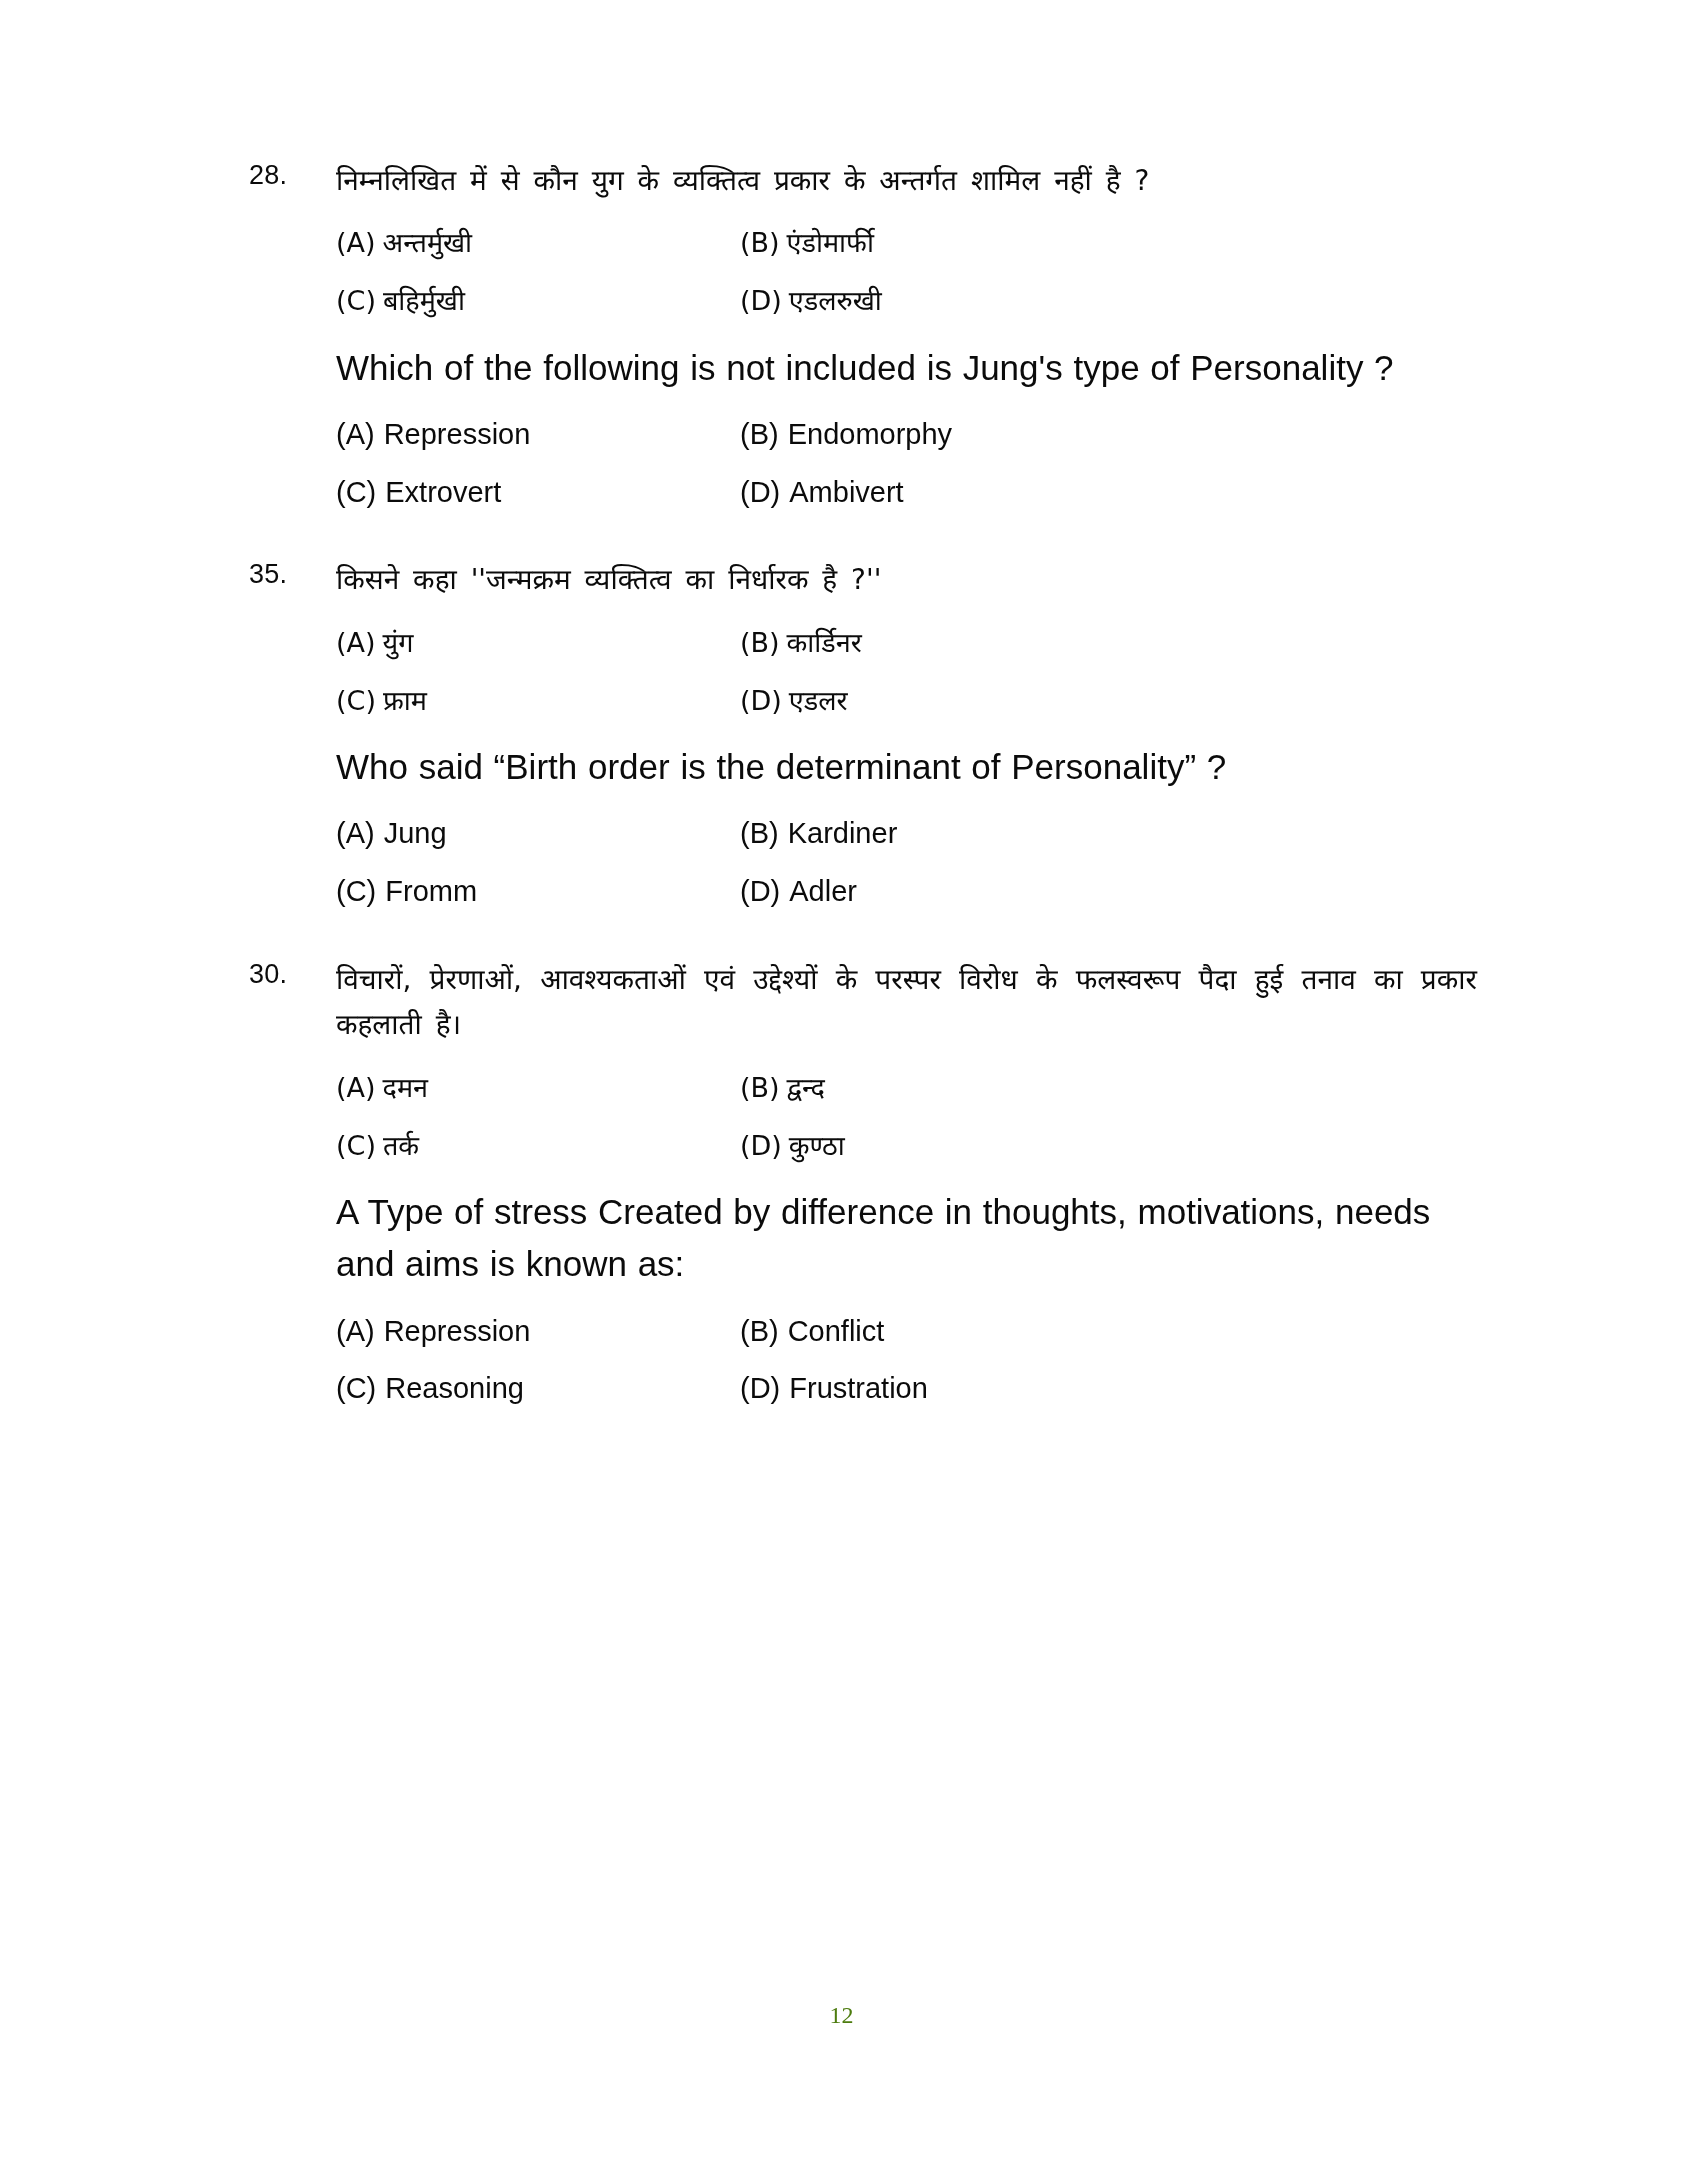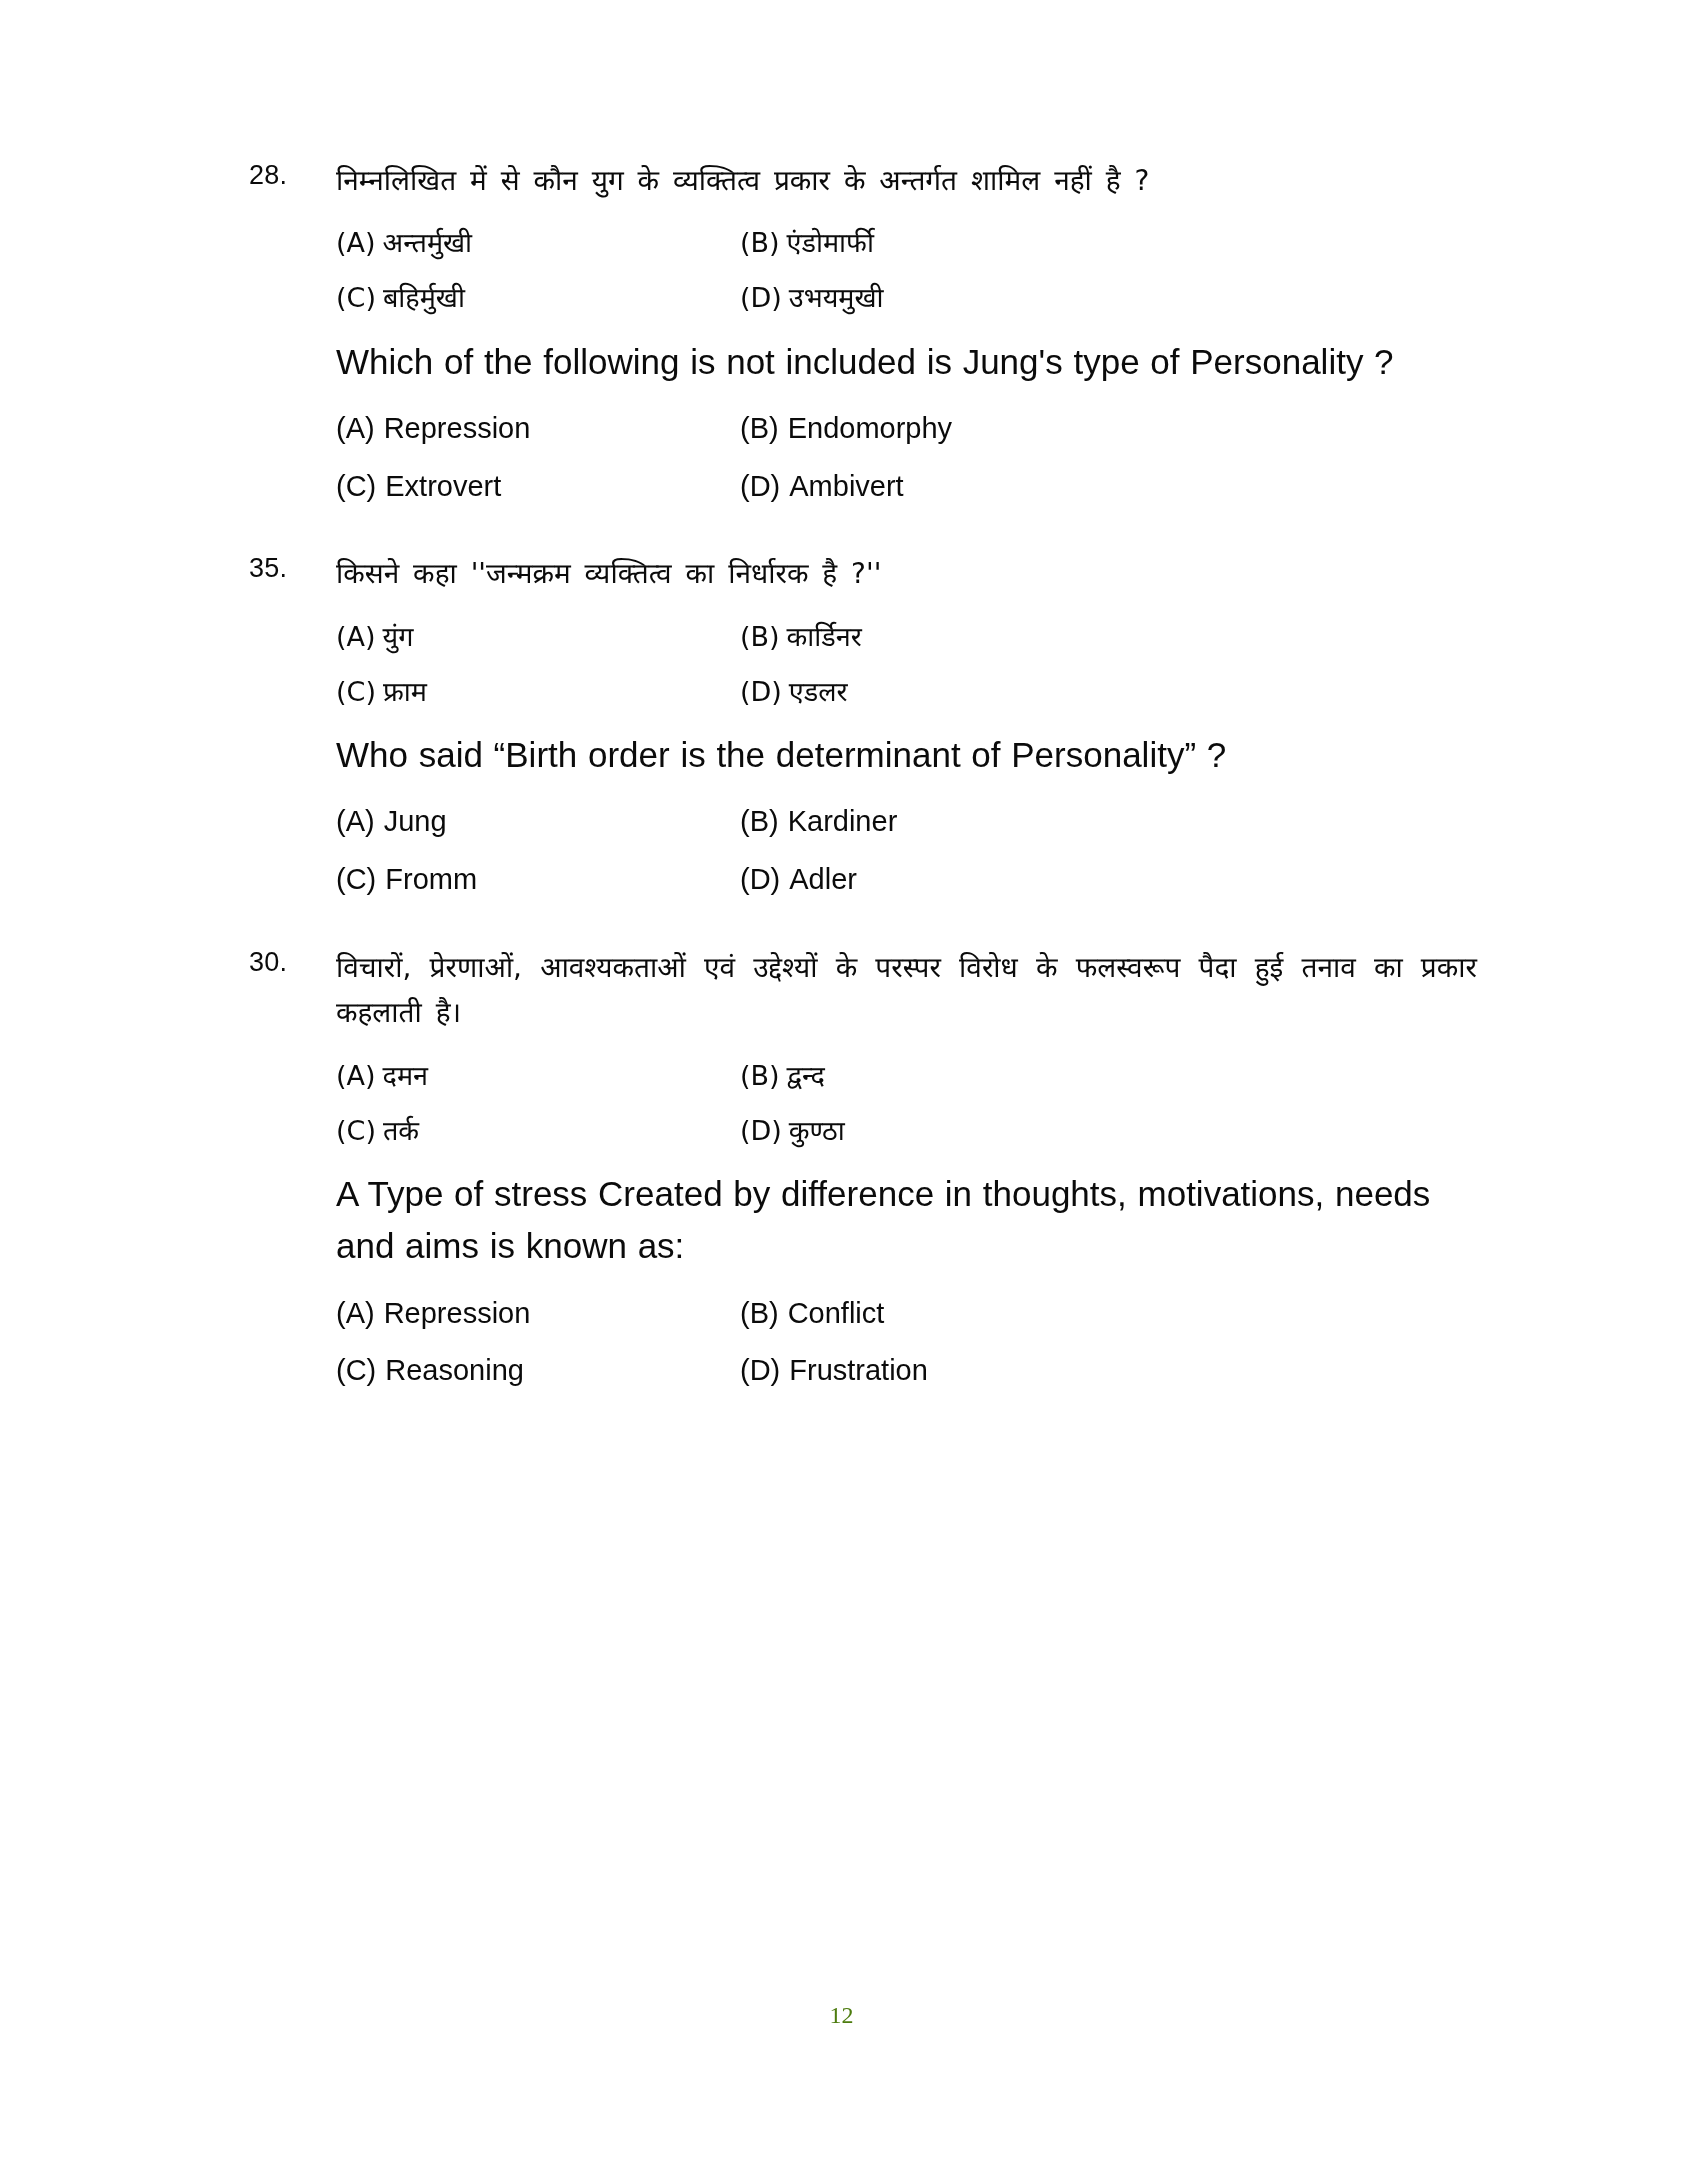--- a/index.html
+++ b/index.html
@@ -104,20 +104,21 @@
     display: inline;
   }
 
   .opt-text {
     display: inline;
     padding-left: 9px;
   }
 
   .opt.hindi .opt-text {
     padding-left: 7px;
+    font-family: Liberation Mono, monospace;
   }
 
   
   .page-footer {
     position: absolute;
     left: 0;
     right: 0;
     top: 2002px;
     text-align: center;
   }
@@ -147,21 +148,21 @@
               </div>
               <div class="opt hindi">
                 <span class="opt-label">(B)</span><span class="opt-text">एंडोमार्फी</span>
               </div>
             </div>
             <div class="opt-row">
               <div class="opt hindi">
                 <span class="opt-label">(C)</span><span class="opt-text">बहिर्मुखी</span>
               </div>
               <div class="opt hindi">
-                <span class="opt-label">(D)</span><span class="opt-text">उभयमुखी</span>
+                <span class="opt-label">(D)</span><span class="opt-text">एडलरुखी</span>
               </div>
             </div>
           </div>
 
           <div class="q-text english">Which of the following is not included is Jung's type of Personality ?</div>
 
           <div class="options">
             <div class="opt-row">
               <div class="opt">
                 <span class="opt-label">(A)</span><span class="opt-text">Repression</span>

